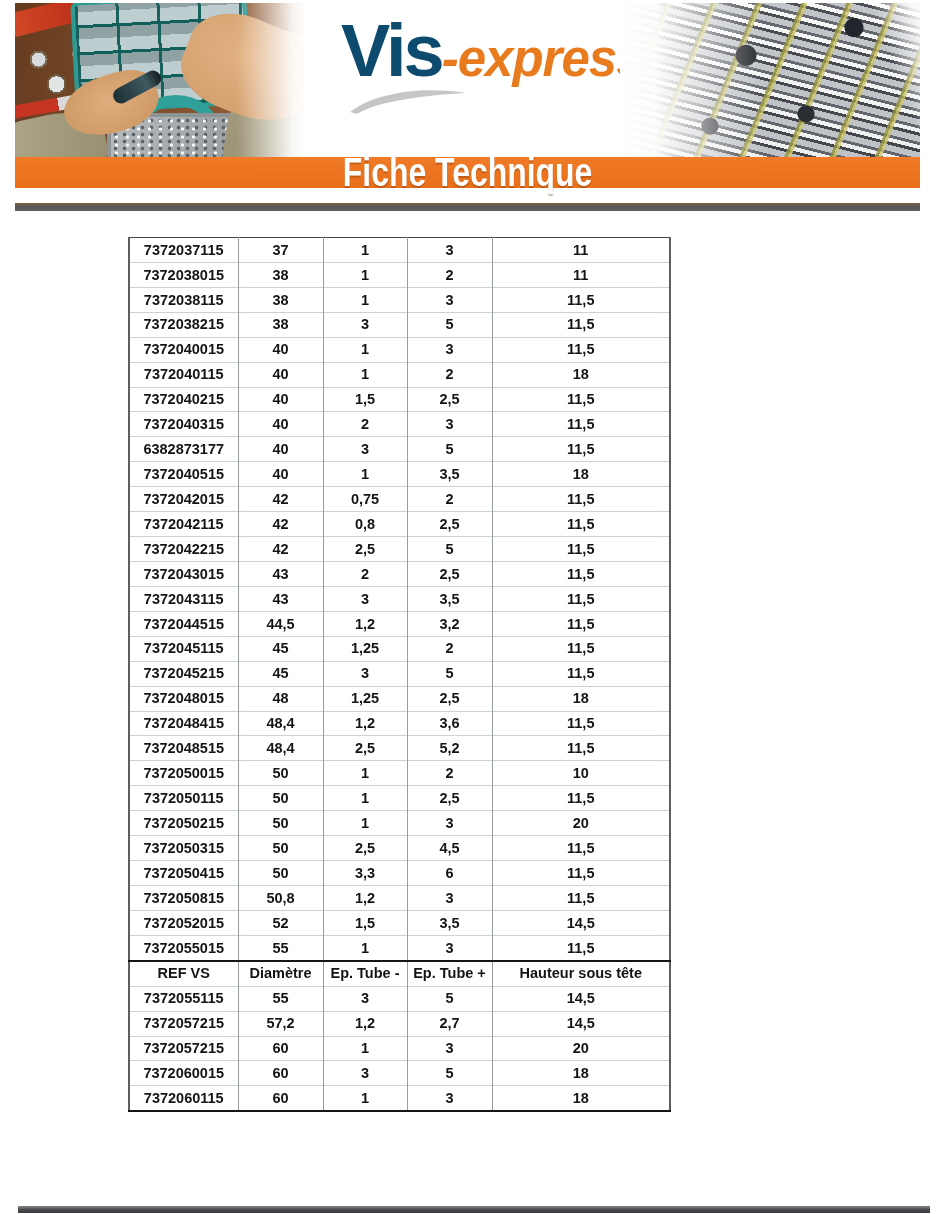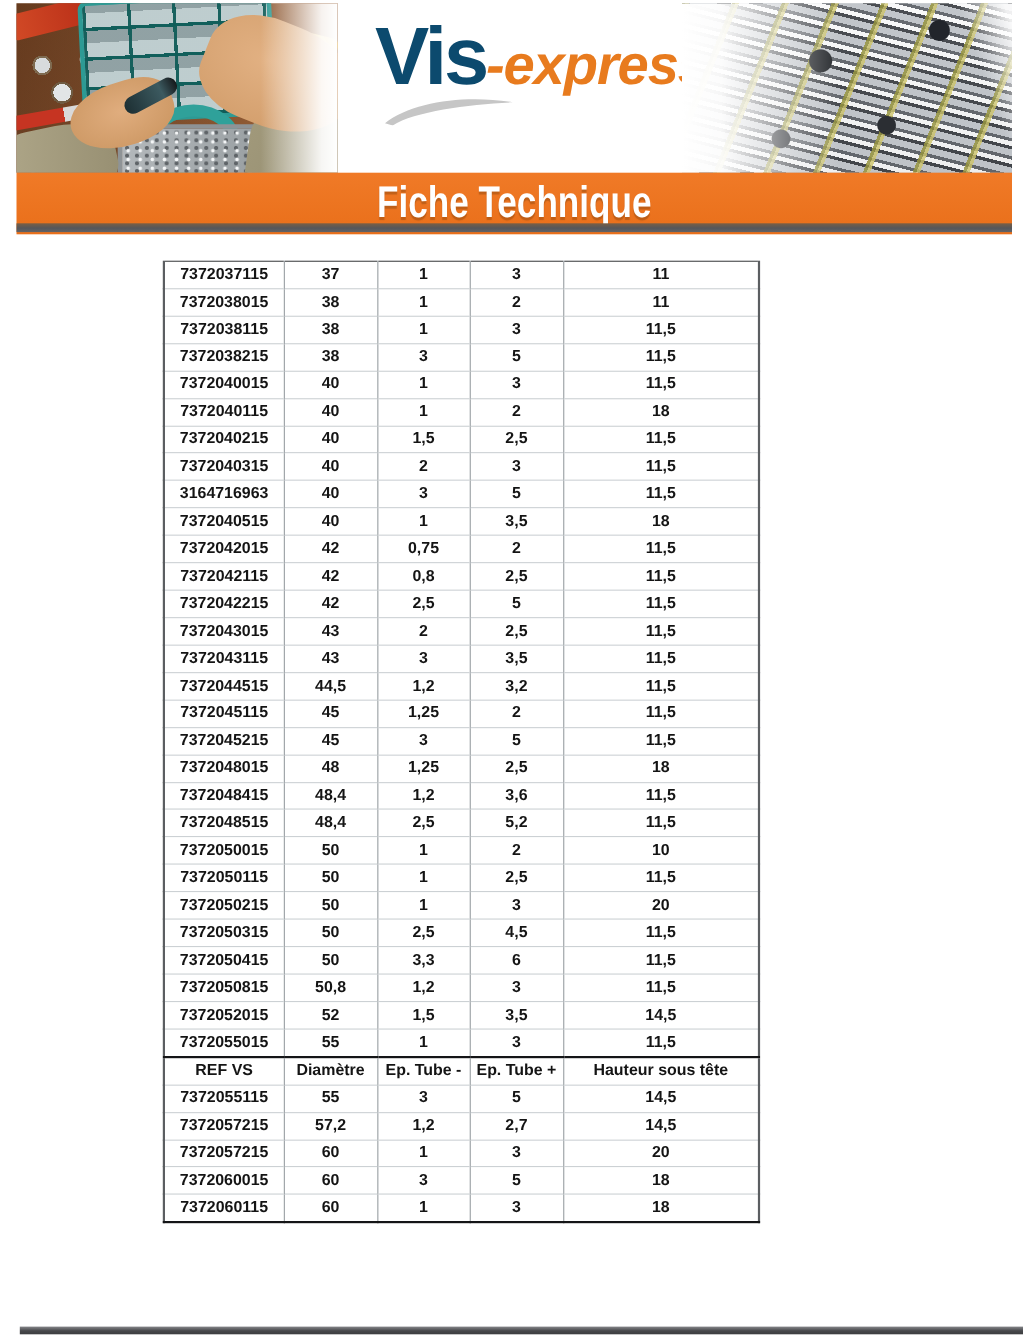--- a/index.html
+++ b/index.html
@@ -71,30 +71,30 @@
       linear-gradient(250deg, rgba(255,255,255,.9) 0 2%, transparent 14%),
       linear-gradient(270deg, rgba(255,255,255,0) 52%, rgba(255,255,255,.95) 88%, #fff 100%);}
 
   
   .logo-row{position:absolute;left:341px;top:14px;display:flex;align-items:baseline;white-space:nowrap;}
   .vis{font-size:74px;font-weight:bold;color:#0c4a6e;letter-spacing:-3px;line-height:1;}
   .express{font-size:51px;font-style:italic;font-weight:bold;color:#e87b1e;letter-spacing:-1px;}
   .swoosh{position:absolute;left:347px;top:84px;width:122px;height:30px;}
 
   
-  .banner{position:absolute;left:15px;top:157px;width:905px;height:56px;
+  .banner{position:absolute;left:15px;top:157px;width:905px;height:31px;
     background:linear-gradient(180deg,#f07a27,#e96f1a);
     display:flex;align-items:center;justify-content:center;}
   .banner-text{font-size:38px;font-weight:bold;color:#ffffff;letter-spacing:0;
     transform:scaleX(.84) scaleY(1.06);text-shadow:0 2px 1px rgba(105,55,10,.35);}
   .banner-shadow{position:absolute;left:15px;top:203px;width:905px;height:8px;
     background:linear-gradient(180deg,#7a5f45,#55565a 55%,#626366);}
 
   
-  .table-wrap{position:absolute;left:128px;top:237px;margin-left:20px;}
+  .table-wrap{position:absolute;left:128px;top:237px;}
   table.spec{border-collapse:collapse;table-layout:fixed;width:541px;
     border:2px solid #5b5e61;border-top:1.5px solid #454749;border-bottom:2.5px solid #141517;}
   .spec td,.spec th{height:23.93px;padding:0;margin:0;text-align:center;vertical-align:middle;
     font-size:14.5px;font-weight:bold;color:#141414;line-height:1;
     border-left:1px solid #989ea2;border-top:1px solid #ccd1d4;
     white-space:nowrap;overflow:hidden;}
   .spec tr > *:first-child{border-left:none;}
   .spec tr:first-child > *{border-top:none;}
   .spec tr.hdr-row > th{border-top:2.5px solid #141517;}
 
@@ -201,21 +201,21 @@
             <td>11,5</td>
           </tr>
           <tr class="data-row">
             <td>7372040315</td>
             <td>40</td>
             <td>2</td>
             <td>3</td>
             <td>11,5</td>
           </tr>
           <tr class="data-row">
-            <td>3164716963</td>
+            <td>6382873177</td>
             <td>40</td>
             <td>3</td>
             <td>5</td>
             <td>11,5</td>
           </tr>
           <tr class="data-row">
             <td>7372040515</td>
             <td>40</td>
             <td>1</td>
             <td>3,5</td>

